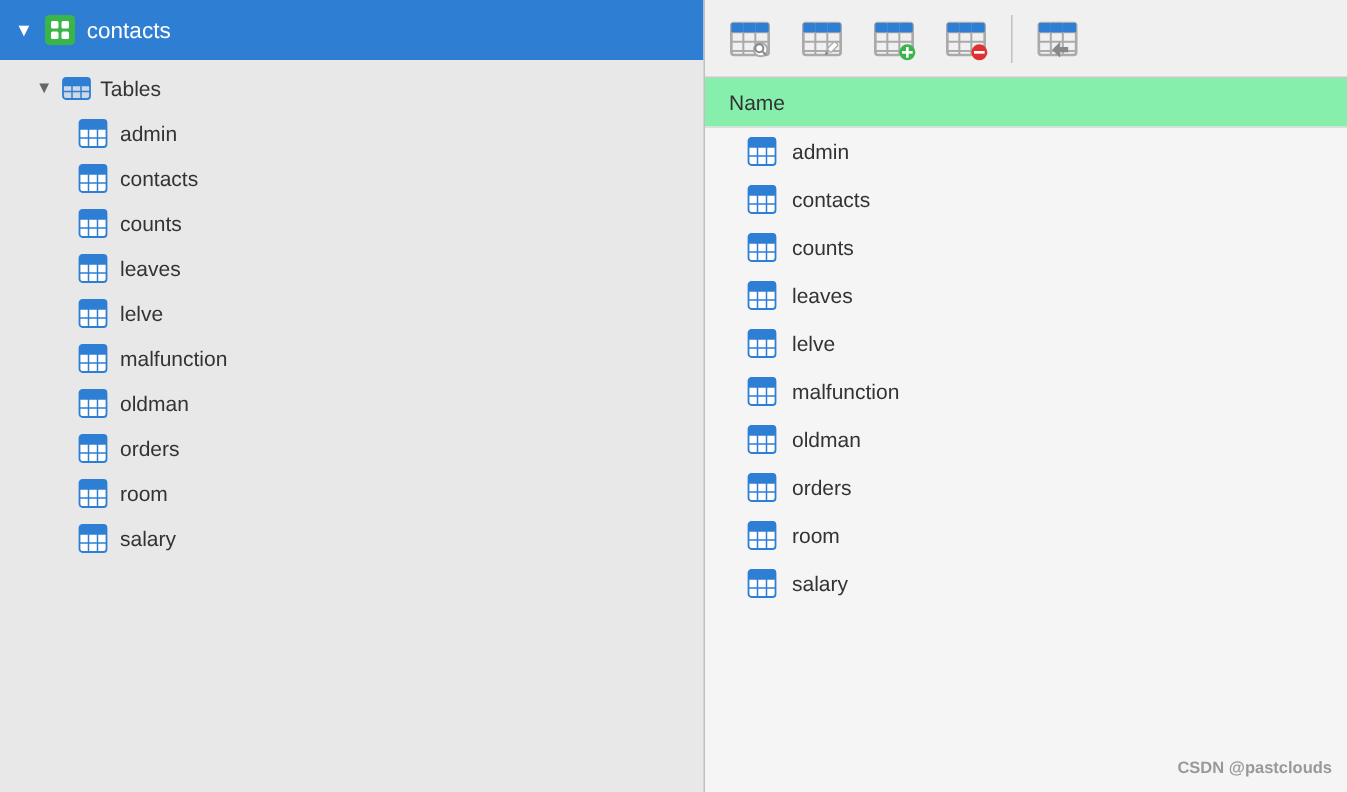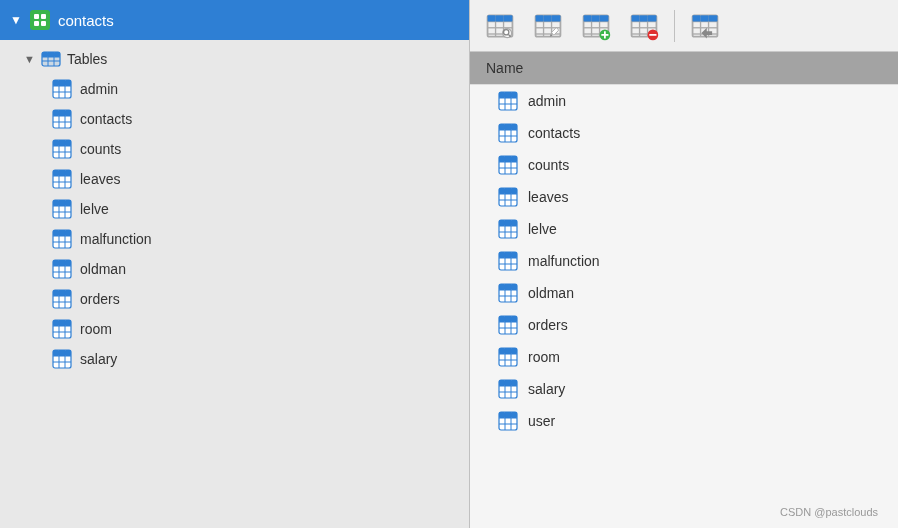--- a/index.html
+++ b/index.html
@@ -131,39 +131,40 @@
       flex: 1;
       overflow-y: auto;
     }
 
     .name-header {
       padding: 8px 16px;
       font-size: 14px;
       color: #333;
       font-weight: 400;
       border-bottom: 1px solid #ddd;
-      background: #a3a3a3;
+      background: #86efac;
     }
 
     .right-table-item {
       display: flex;
       align-items: center;
       padding: 6px 16px 6px 28px;
       gap: 10px;
       font-size: 14px;
       color: #333;
       cursor: pointer;
     }
 
     .watermark {
       position: absolute;
       bottom: 10px;
-      right: 20px;
+      right: 10px;
       font-size: 11px;
       color: #999;
+      font-weight: bold;
     }
 
     
   </style>
 </head>
 <body>
 
 <div class="left-panel">
   <div class="db-header">
     <span class="arrow-icon">▼</span>
@@ -551,30 +552,17 @@
     <rect x="1" y="1" width="6" height="6" rx="1" fill="#2e7fd4"></rect>
     <rect x="7" y="1" width="6" height="6" fill="#2e7fd4"></rect>
     <rect x="13" y="1" width="6" height="6" rx="1" fill="#2e7fd4"></rect>
     <line x1="1" y1="7" x2="19" y2="7" stroke="#2e7fd4" stroke-width="1"></line>
     <line x1="1" y1="13" x2="19" y2="13" stroke="#2e7fd4" stroke-width="1"></line>
     <line x1="7" y1="1" x2="7" y2="19" stroke="#2e7fd4" stroke-width="1"></line>
     <line x1="13" y1="1" x2="13" y2="19" stroke="#2e7fd4" stroke-width="1"></line>
   </svg>
           <span>salary</span>
         </div>
-        <div class="right-table-item">
-          <svg width="20" height="20" viewBox="0 0 20 20" class="table-icon">
-    <rect x="1" y="1" width="18" height="18" rx="2" fill="white" stroke="#2e7fd4" stroke-width="1.2"></rect>
-    <rect x="1" y="1" width="6" height="6" rx="1" fill="#2e7fd4"></rect>
-    <rect x="7" y="1" width="6" height="6" fill="#2e7fd4"></rect>
-    <rect x="13" y="1" width="6" height="6" rx="1" fill="#2e7fd4"></rect>
-    <line x1="1" y1="7" x2="19" y2="7" stroke="#2e7fd4" stroke-width="1"></line>
-    <line x1="1" y1="13" x2="19" y2="13" stroke="#2e7fd4" stroke-width="1"></line>
-    <line x1="7" y1="1" x2="7" y2="19" stroke="#2e7fd4" stroke-width="1"></line>
-    <line x1="13" y1="1" x2="13" y2="19" stroke="#2e7fd4" stroke-width="1"></line>
-  </svg>
-          <span>user</span>
-        </div>
       </div>
   </div>
 </div>
 
 <div class="watermark">CSDN @pastclouds</div>
 
 </body></html>

